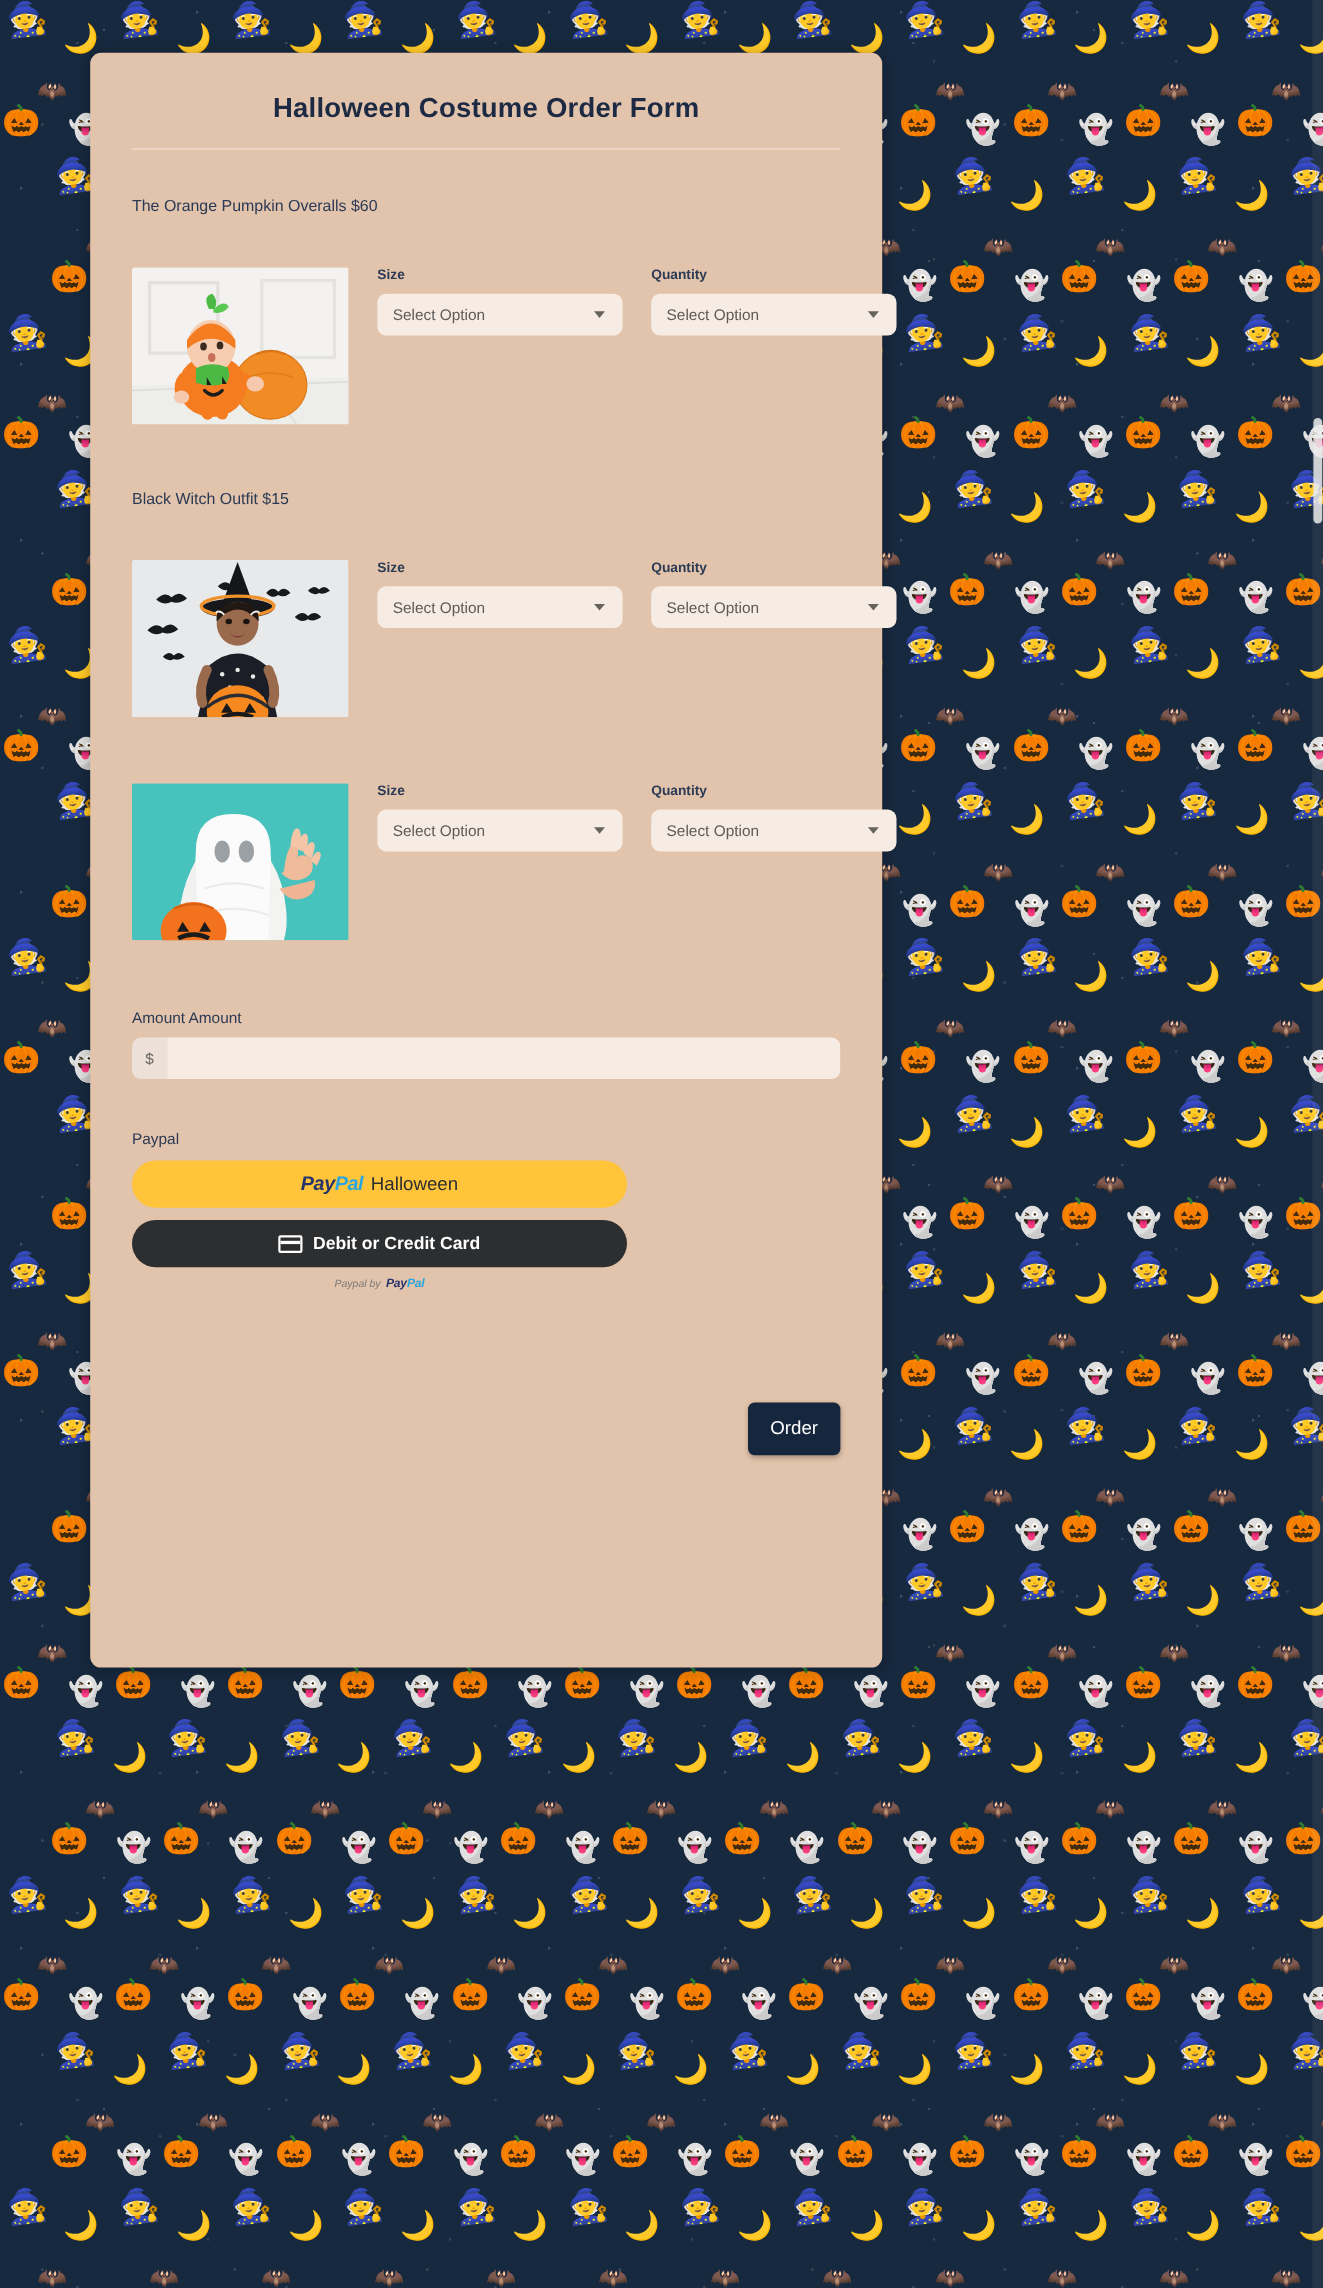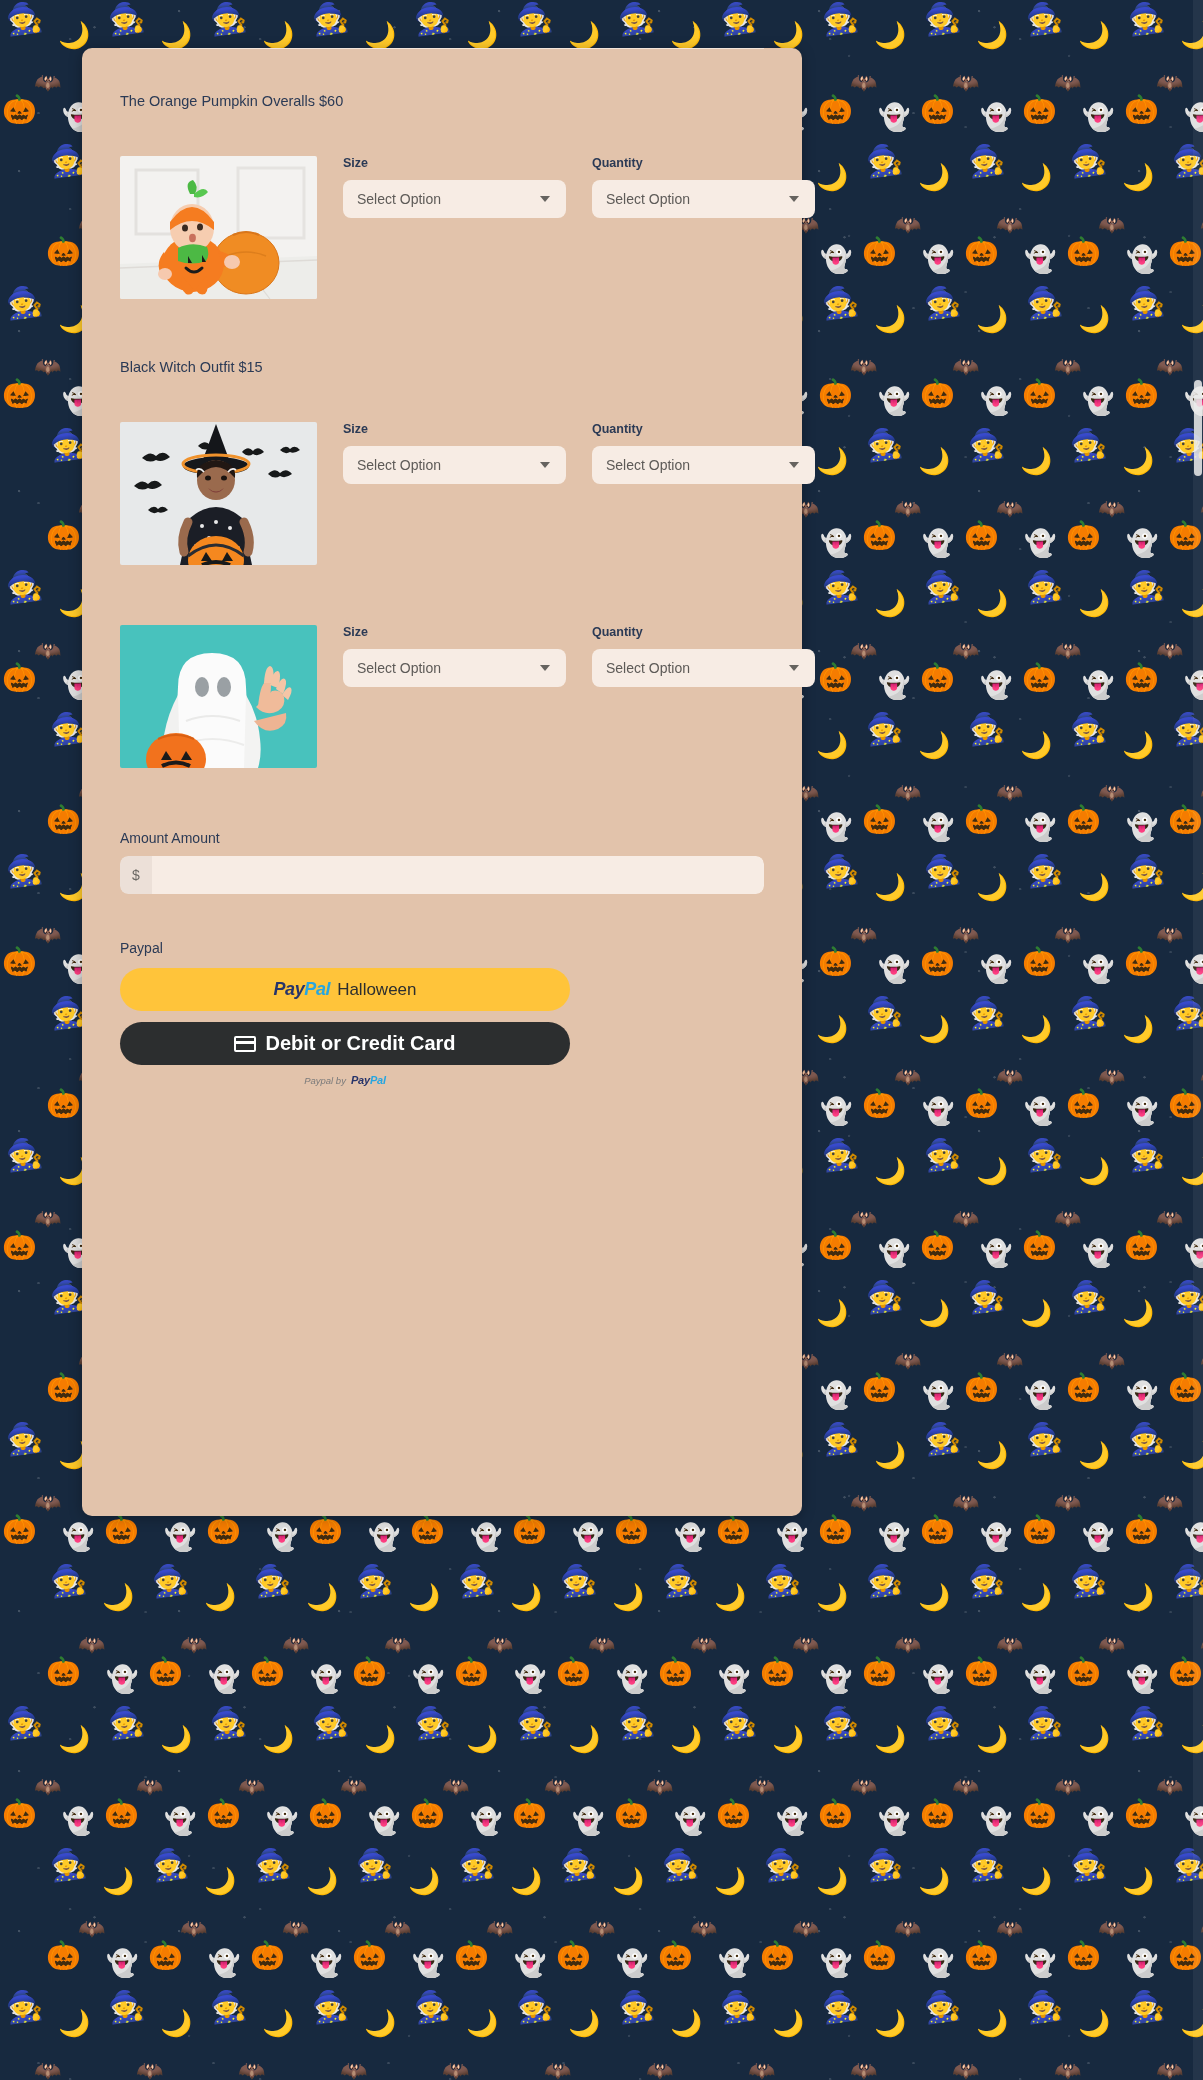--- a/index.html
+++ b/index.html
@@ -198,21 +198,21 @@
     font-size: 17px;
     color: #2c2e2f;
     margin-left: 7px;
   }
   .pp-card {
     background: #2c2e2f;
     gap: 9px;
   }
   .pp-card-label {
     color: #ffffff;
-    font-size: 20px;
+    font-size: 16px;
     font-weight: 700;
   }
   .card-icon {
     width: 22px; height: 16px;
     border: 2px solid #ffffff;
     border-radius: 2px;
     position: relative;
   }
   .card-icon::after {
     content: "";
@@ -1147,20 +1147,21 @@
       <span class="bg-icon" style="left: 1078px; top: 2010px; font-size: 26px;">🌙</span>
       <span class="bg-icon" style="left: 1054px; top: 2060px; font-size: 22px;">🦇</span>
       <span class="bg-icon" style="left: 1128px; top: 1992px; font-size: 30px; transform: rotate(-8deg);">🧙</span>
       <span class="bg-icon" style="left: 1180px; top: 2010px; font-size: 26px;">🌙</span>
       <span class="bg-icon" style="left: 1156px; top: 2060px; font-size: 22px;">🦇</span>
     </div>
 </div>
 
 <div class="form-card">
 
+  <div class="form-title">Halloween Costume Order Form</div>
   <div class="title-rule"></div>
 
   <div class="form-body">
 
     <div class="product">
       <div class="product-name">The Orange Pumpkin Overalls $60</div>
       <div class="product-row">
         <div class="product-photo">
           <svg viewBox="0 0 197 143" width="197" height="143" preserveAspectRatio="xMidYMid slice">
             <rect width="197" height="143" fill="#f3f2f0"></rect>
@@ -1335,18 +1336,21 @@
         <span class="card-icon"></span>
         <span class="pp-card-label">Debit or Credit Card</span>
       </button>
 
       <div class="powered-row">
         <span class="powered-text">Paypal by</span>
         <span class="powered-logo"><span class="pp-pay">Pay</span><span class="pp-pal">Pal</span></span>
       </div>
     </div>
 
+    <div class="order-row">
+      <button class="order-button">Order</button>
+    </div>
 
   </div>
 </div>
 
 <div class="scrollbar-track"></div>
 <div class="scrollbar-thumb"></div>
 
 </body></html>

